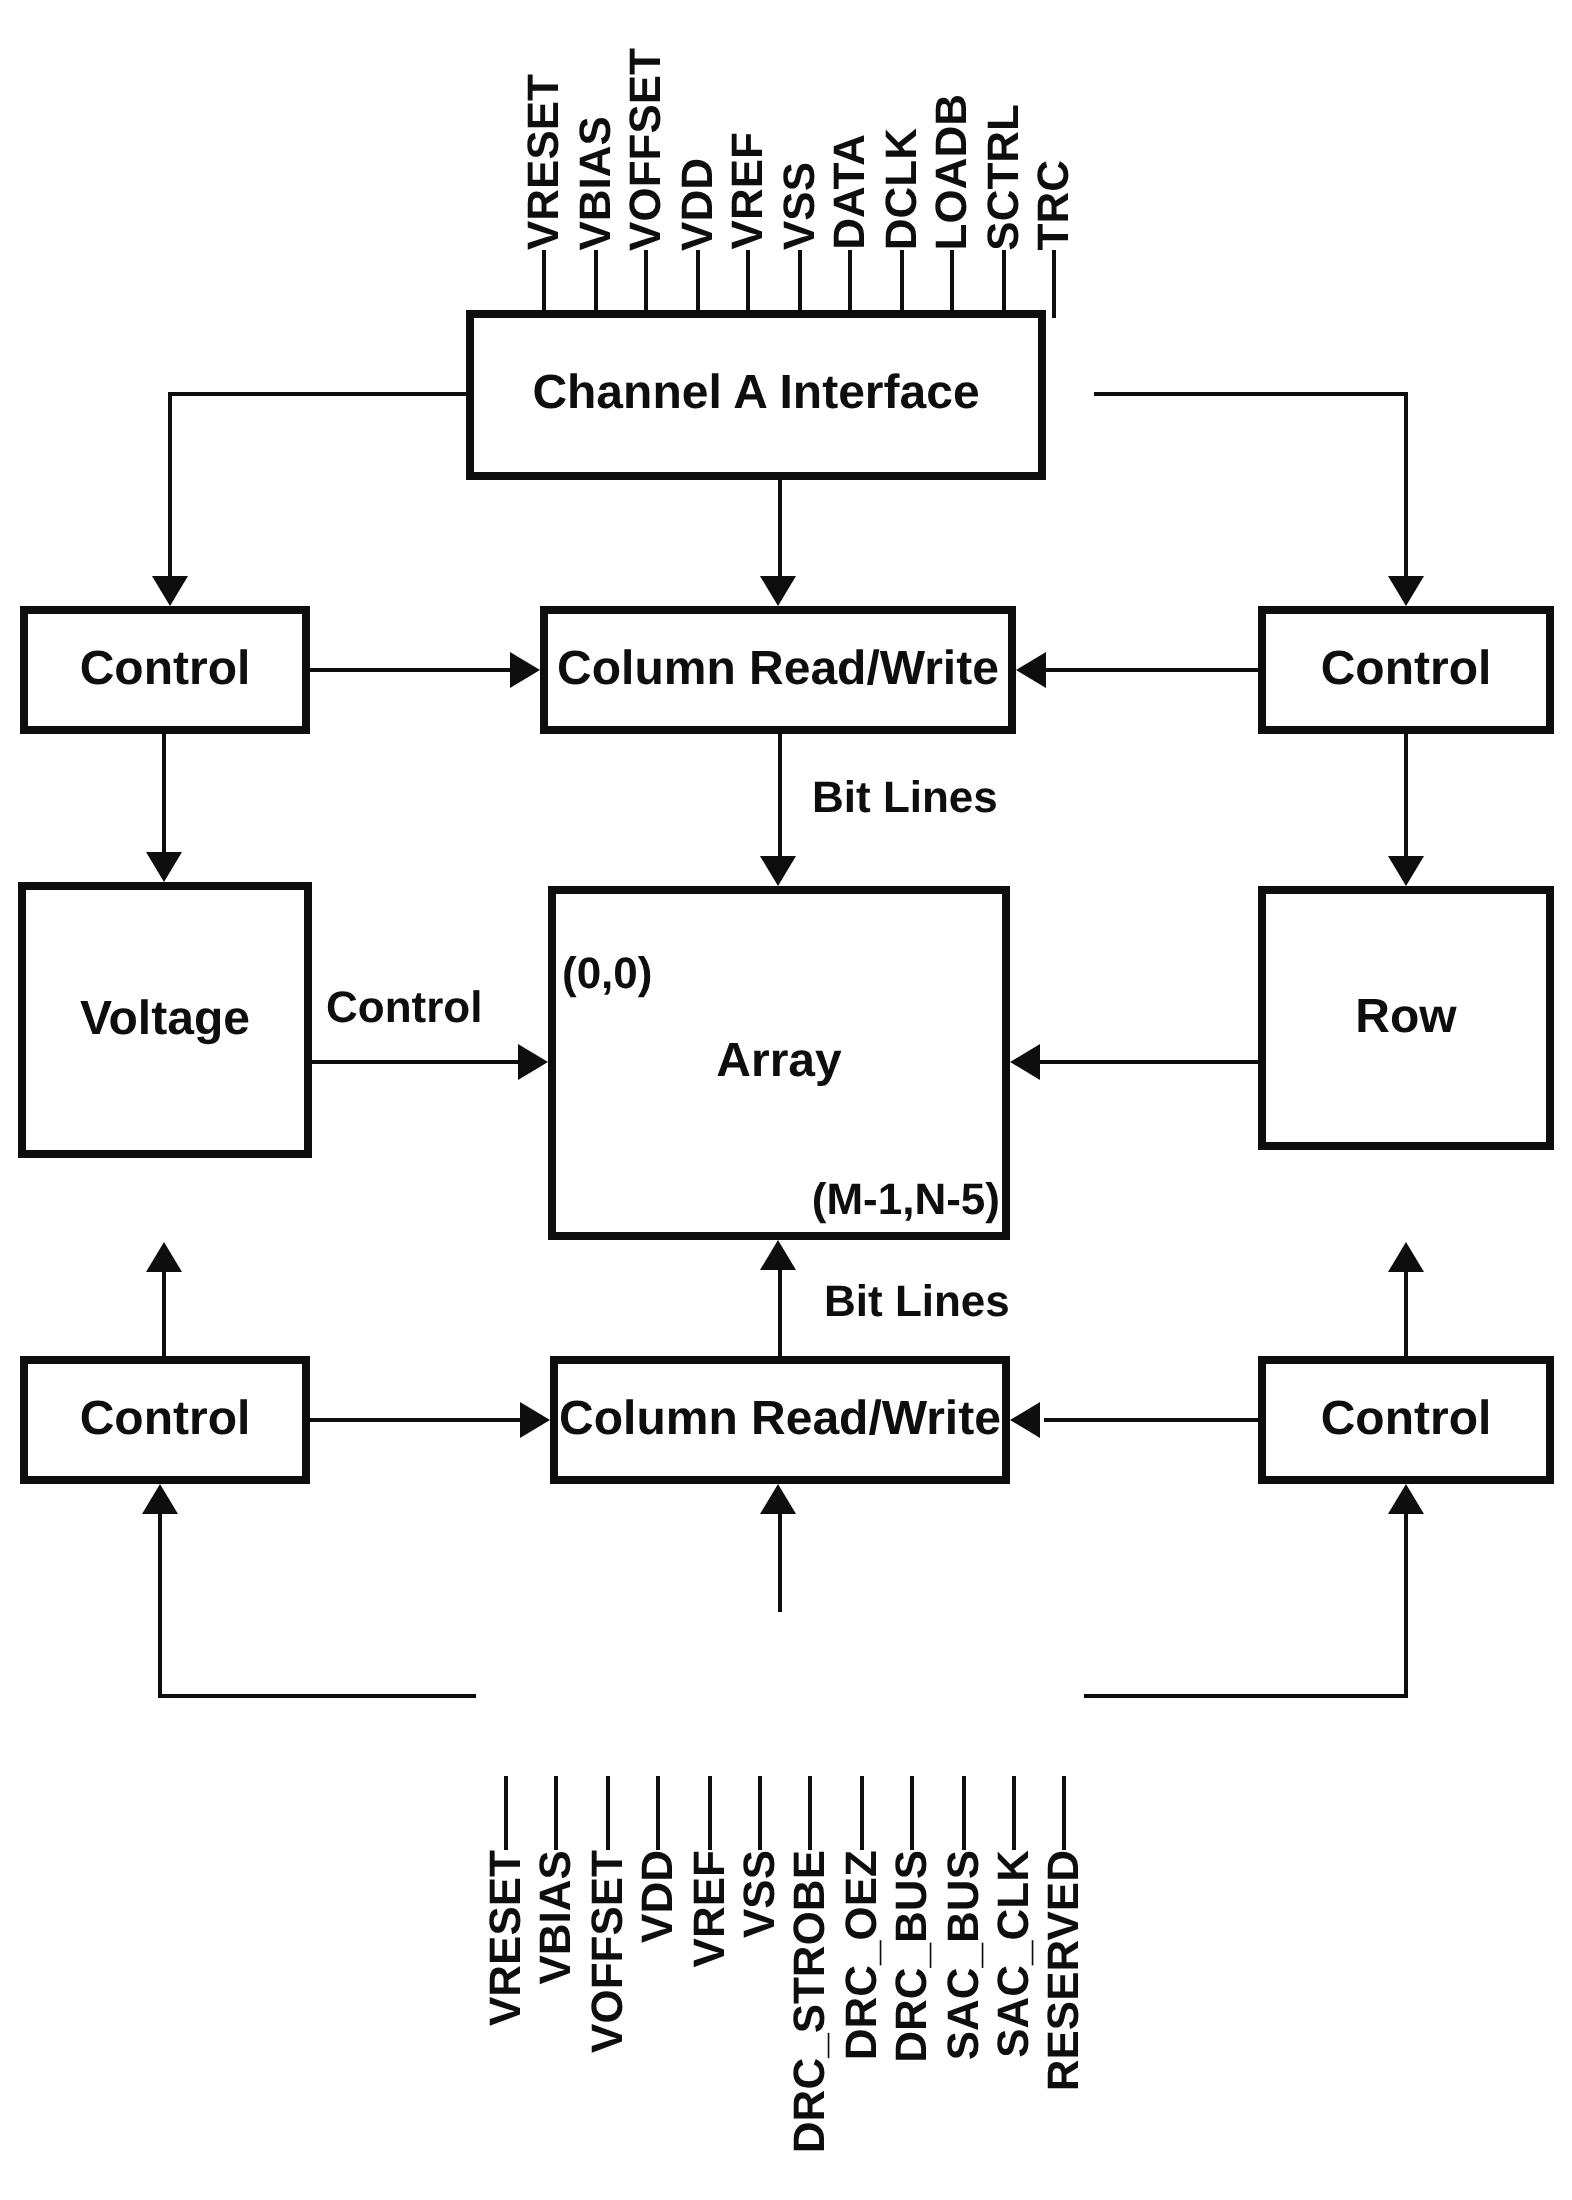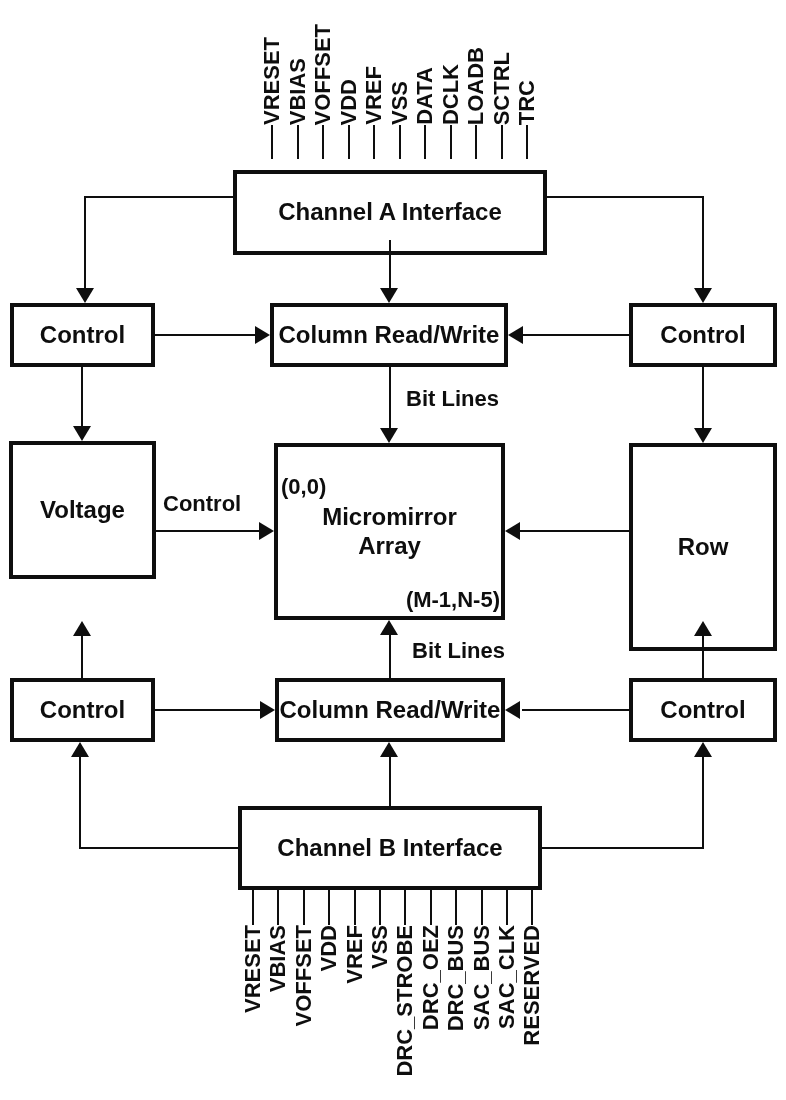--- a/index.html
+++ b/index.html
@@ -133,64 +133,60 @@
       <div class="pin" style="left: 507px;">
         <span class="lbl">SAC_CLK</span>
         <i class="tick"></i>
       </div>
       <div class="pin" style="left: 532.4px;">
         <span class="lbl">RESERVED</span>
         <i class="tick"></i>
       </div>
     </div>
 
-  <div class="box" style="left:233px;top:170px;width:314px;height:85px">
+  <div class="box" style="left:233px;top:155px;width:290px;height:85px">
     <span>Channel A Interface</span>
   </div>
 
   <div class="box" style="left:10px;top:303px;width:145px;height:64px">
     <span>Control</span>
   </div>
 
   <div class="box" style="left:270px;top:303px;width:238px;height:64px">
     <span>Column Read/Write</span>
   </div>
 
   <div class="box" style="left:629px;top:303px;width:148px;height:64px">
     <span>Control</span>
   </div>
 
   <div class="box" style="left:9px;top:441px;width:147px;height:138px">
     <span>Voltage</span>
   </div>
 
   <div class="box" style="left:274px;top:443px;width:231px;height:177px">
-    <span>Micromirror</span>
     <span>Array</span>
   </div>
 
-  <div class="box" style="left:629px;top:443px;width:148px;height:208px">
+  <div class="box" style="left:629px;top:443px;width:148px;height:132px">
     <span>Row</span>
   </div>
 
   <div class="box" style="left:10px;top:678px;width:145px;height:64px">
     <span>Control</span>
   </div>
 
   <div class="box" style="left:275px;top:678px;width:230px;height:64px">
     <span>Column Read/Write</span>
   </div>
 
   <div class="box" style="left:629px;top:678px;width:148px;height:64px">
     <span>Control</span>
   </div>
 
-  <div class="box" style="left:238px;top:806px;width:304px;height:84px">
-    <span>Channel B Interface</span>
-  </div>
 
   <span class="flabel" style="left:281px;top:474px">(0,0)</span>
   <span class="flabel" style="right:286px;top:587px">(M-1,N-5)</span>
 
   <span class="flabel" style="left:406px;top:386px">Bit Lines</span>
   <span class="flabel" style="left:412px;top:638px">Bit Lines</span>
   <span class="flabel" style="left:163px;top:491px">Control</span>
 
   <div class="hl" style="left:85px;top:196px;width:148px"></div>
   <div class="vl" style="left:84px;top:196px;height:94px"></div>

